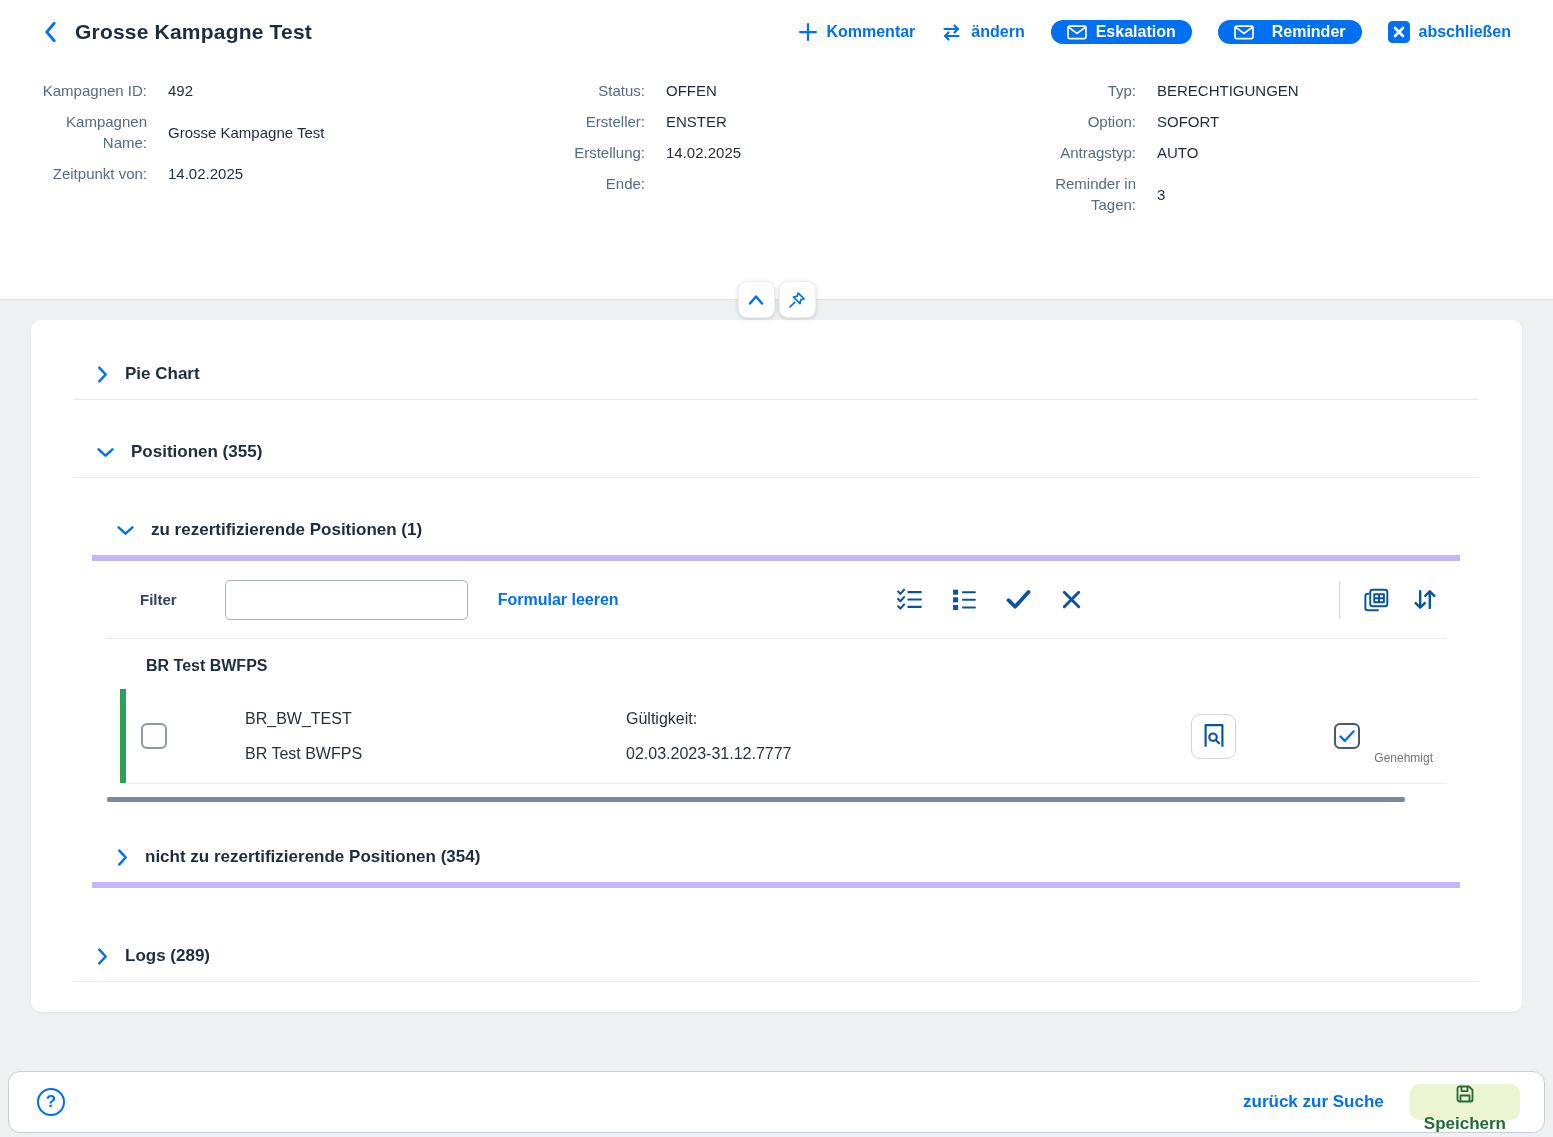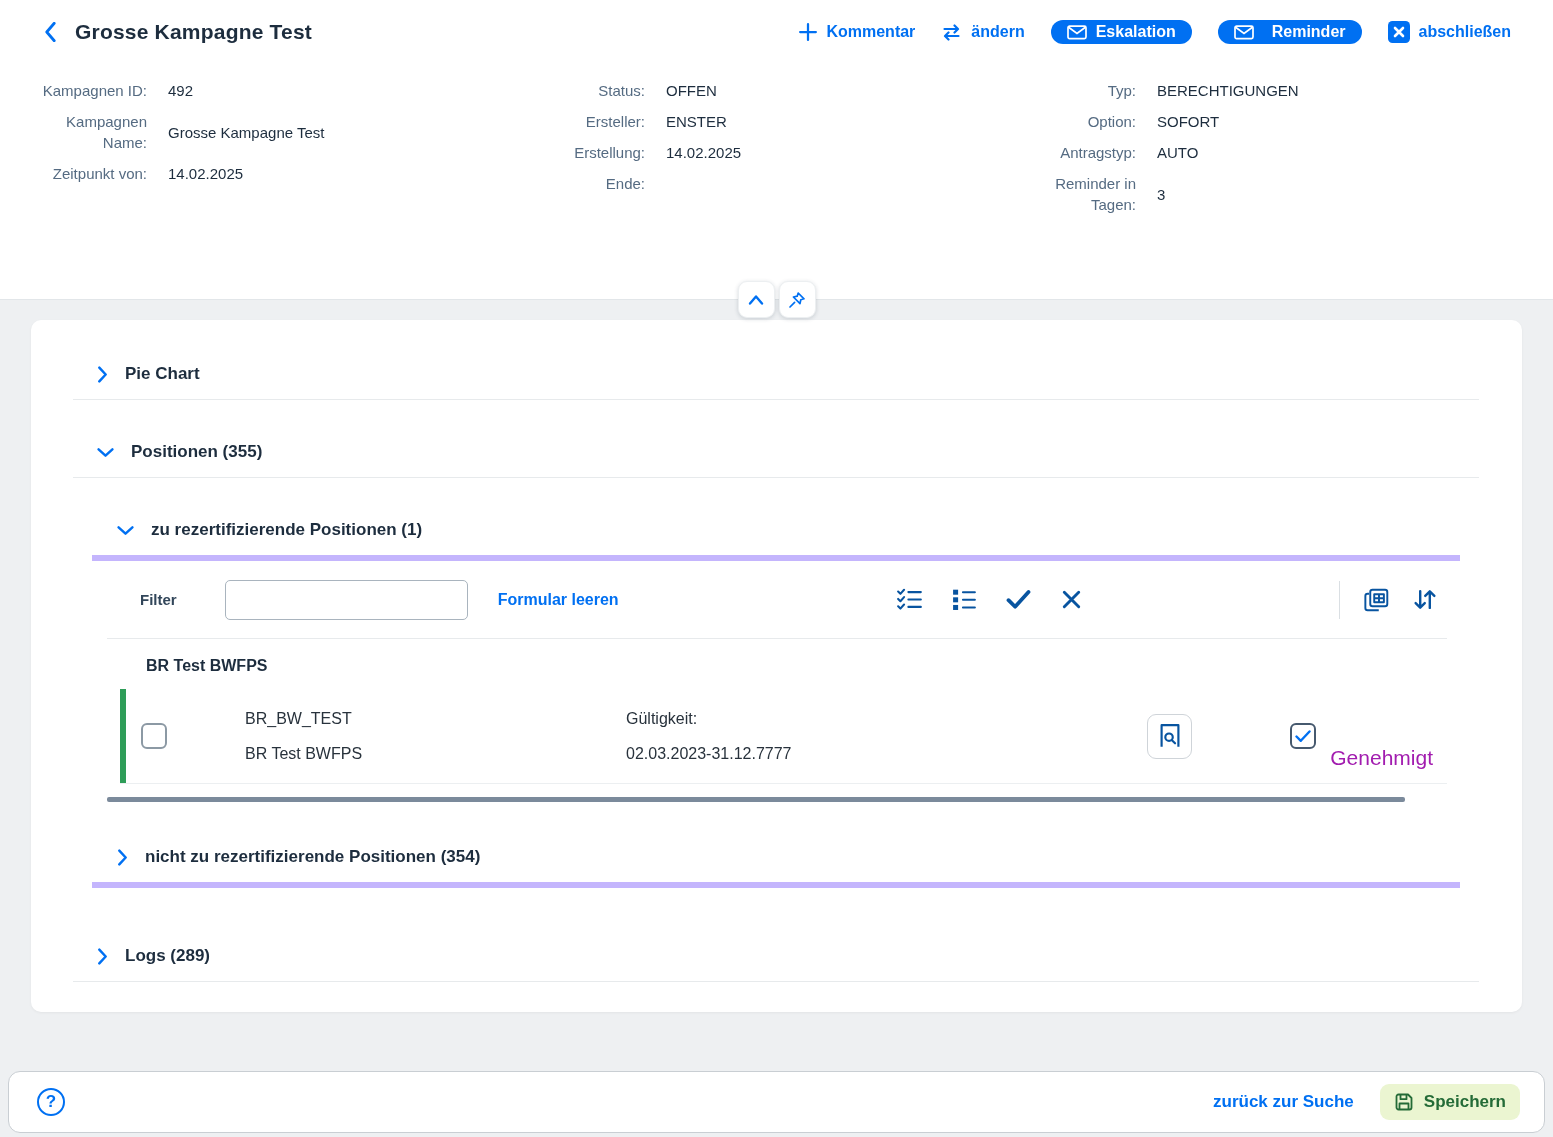--- a/index.html
+++ b/index.html
@@ -156,21 +156,21 @@
     display: flex; align-items: center; justify-content: center;
     cursor: pointer; color: #0854a0;
   }
   .approve-group { margin-left: 98px; display: flex; align-items: center; gap: 14px; }
   .checkbox-checked {
     width: 26px; height: 26px; border: 2px solid #46596e; border-radius: 6px;
     background: #fff; cursor: pointer; flex-shrink: 0;
     display: flex; align-items: center; justify-content: center;
     color: #0070f2;
   }
-  .approve-label { font-size: 21px; color: #a21caf; margin-top: 44px; }
+  .approve-label { font-size: 12px; color: #737373; margin-top: 44px; }
 
   
   .hscroll-track { margin: 13px 97px 0 76px; height: 6px; position: relative; }
   .hscroll-thumb {
     position: absolute; left: 0; top: 0; height: 5px; width: 98.5%;
     background: #7b8a9b; border-radius: 2px; cursor: grab;
   }
 
   
   .footer-bar {
@@ -184,21 +184,21 @@
   .footer-right { margin-left: auto; display: flex; align-items: center; gap: 26px; }
   .back-link {
     background: none; border: none; cursor: pointer;
     color: #0070f2; font-weight: bold; font-size: 17px; font-family: inherit;
   }
   .save-btn {
     display: flex; align-items: center; gap: 10px;
     background: #ebf5d1; color: #246b37;
     border: none; border-radius: 9px; cursor: pointer;
     height: 36px; padding: 0 14px;
-    font-weight: bold; font-size: 17px; font-family: inherit;
+    font-weight: bold; font-size: 17px; font-family: inherit; flex-direction: column;
   }
 </style>
 </head>
 <body>
 
 <div class="page-header">
   <div class="title-row">
     <div class="title-left">
       <button class="back-btn">
         <span>

